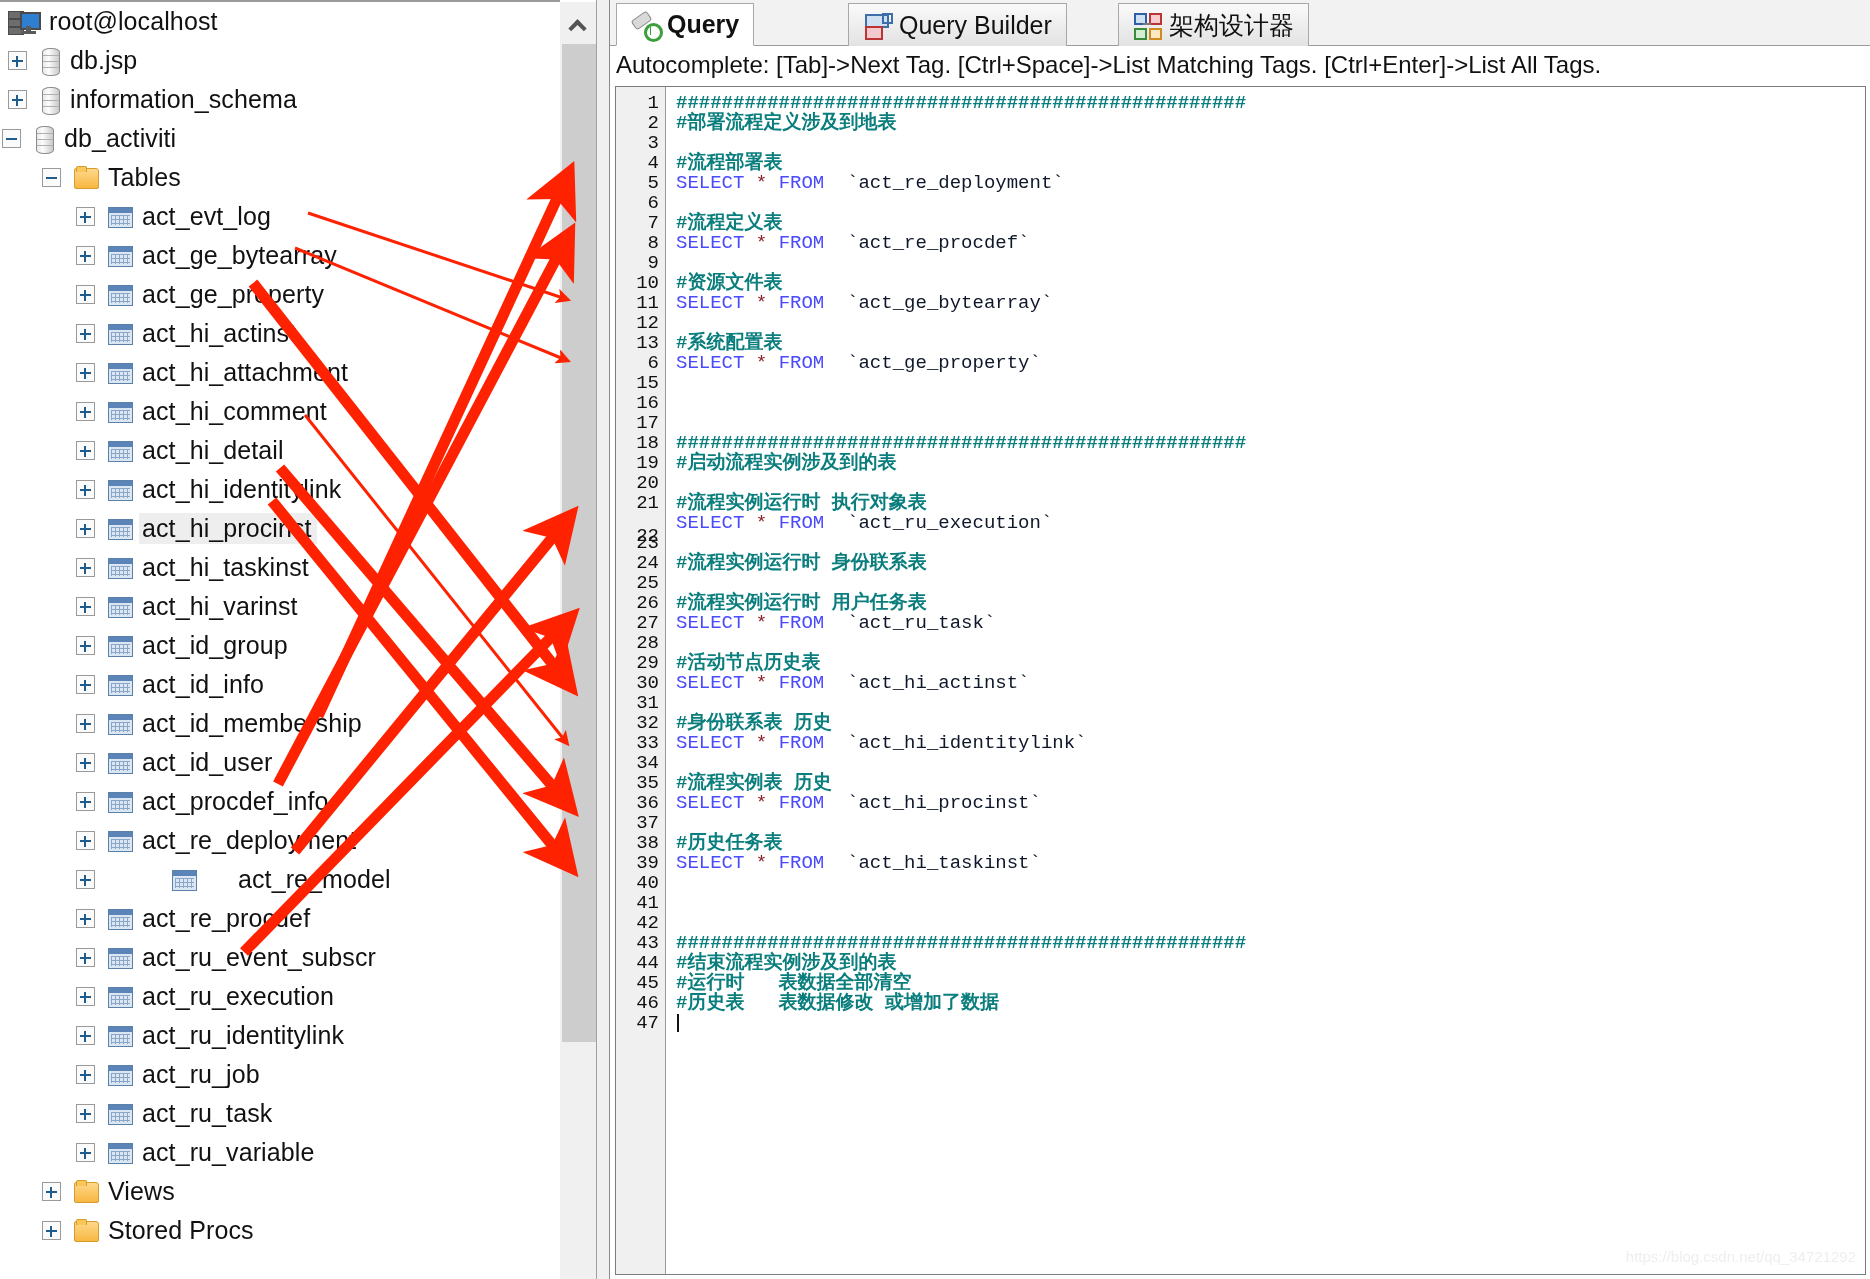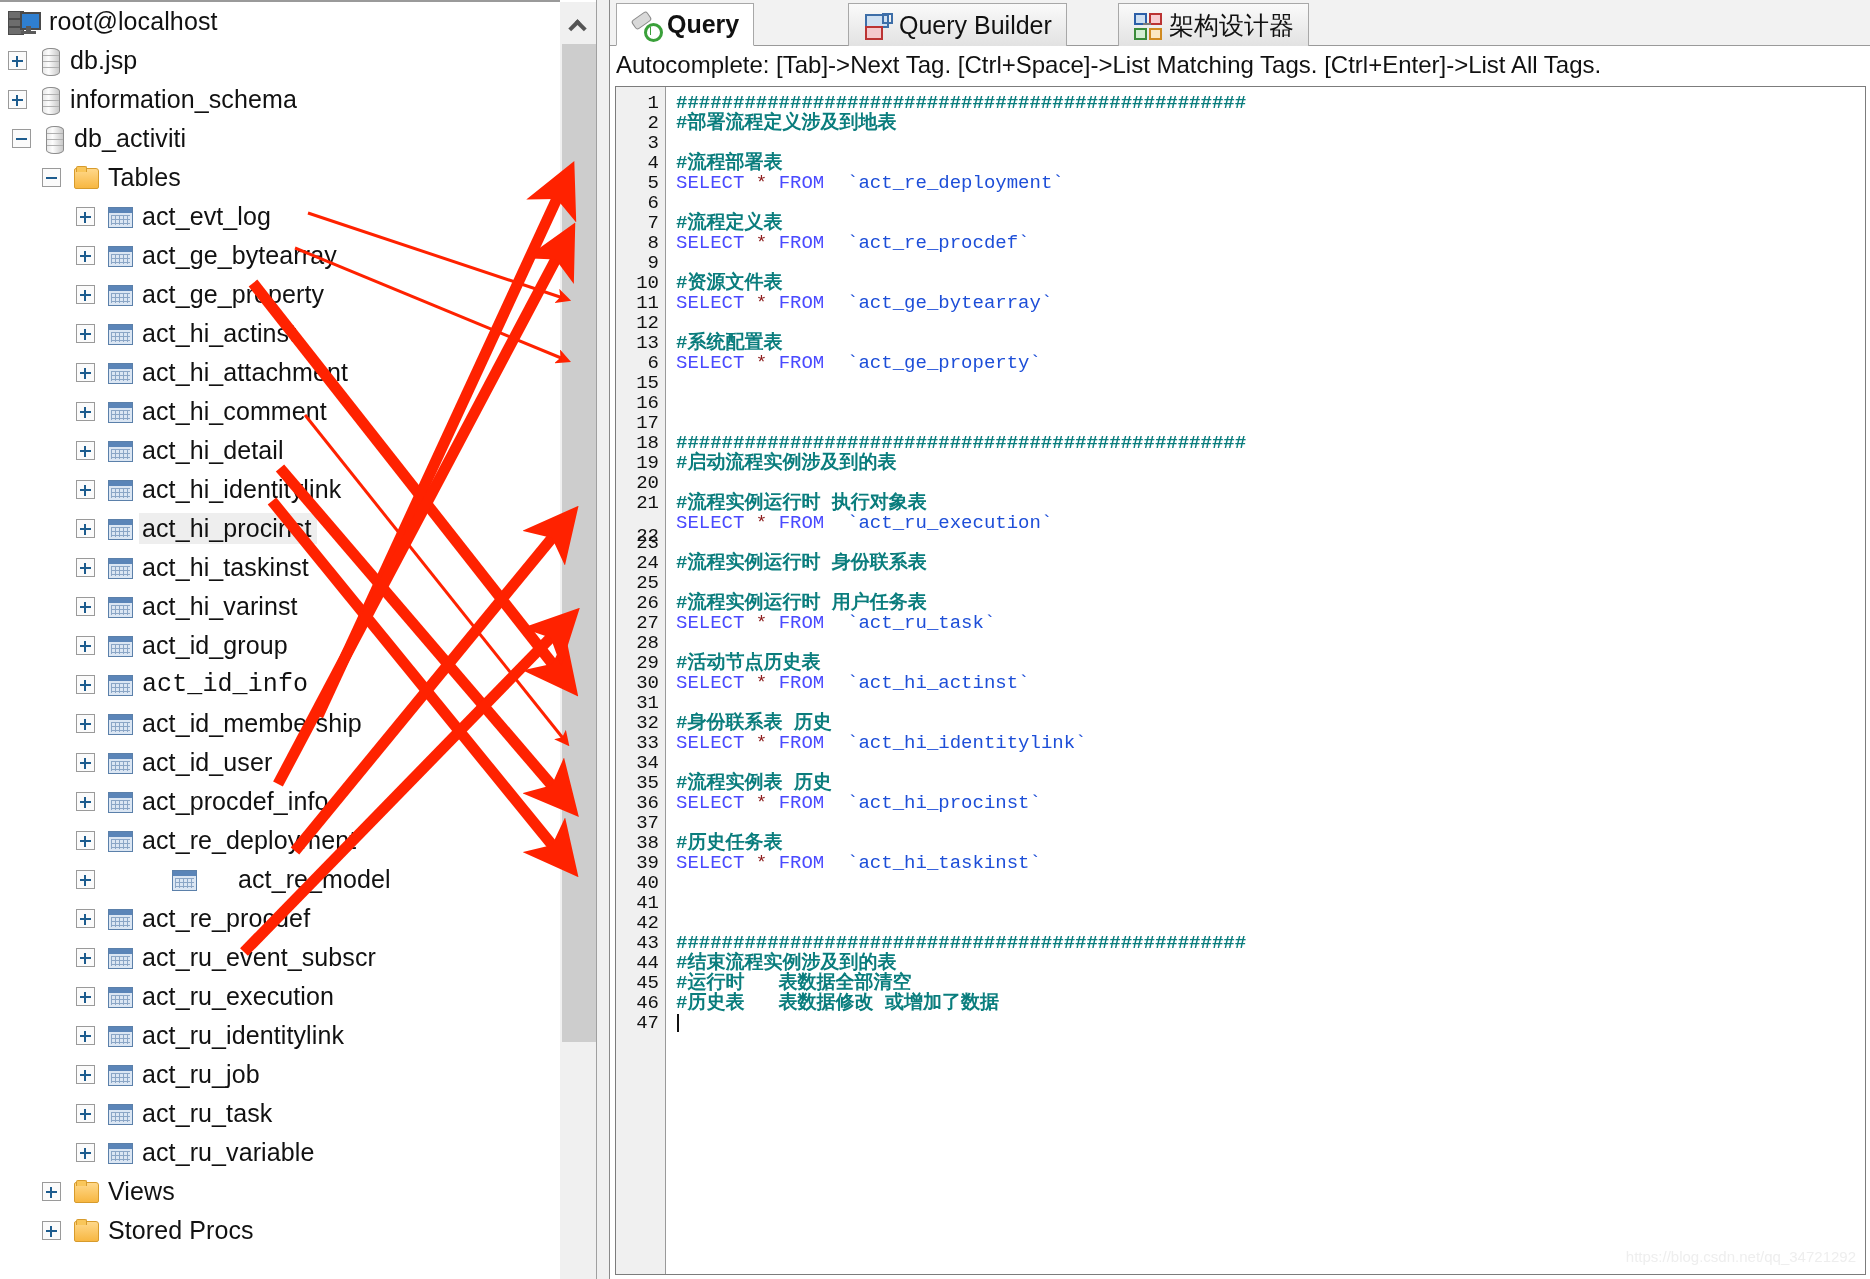--- a/index.html
+++ b/index.html
@@ -177,21 +177,21 @@
   #code{
     position:absolute;left:56px;top:0;right:0;bottom:0;
     font-family:"Liberation Mono",monospace;font-size:19px;
   }
   .cl{
     position:absolute;left:4px;height:20px;line-height:20px;white-space:pre;
   }
   .cm{color:#0a7d7d;font-weight:bold;}
   .kw{color:#4a4aff;}
   .st8{color:#8b1a1a;}
-  .id{color:#1d4ed8;}
+  .id{color:#0f172a;}
   .caret{position:absolute;width:2px;height:18px;background:#111;}
 
   
   #arrows{position:absolute;left:0;top:0;width:1870px;height:1279px;pointer-events:none;}
 
   #watermark{
     position:absolute;right:14px;bottom:14px;
     font-size:15px;color:#eeeeee;
     font-family:"Liberation Sans",sans-serif;
   }
@@ -233,21 +233,21 @@
           <span style="width: 12px; flex: 0 0 auto;"></span>
           <span class="ico ico-db">
             <span class="db-cyl">
               <i style="top: 6px;"></i>
               <i style="top: 12px;"></i>
               <i style="top: 18px;"></i>
             </span>
           </span>
           <span class="lbl" style="margin-left: 6px;">information_schema</span>
         </div>
-        <div class="row" style="padding-left: 12px;">
+        <div class="row" style="padding-left: 2px;">
           <span class="exp "></span>
           <span style="width: 12px; flex: 0 0 auto;"></span>
           <span class="ico ico-db">
             <span class="db-cyl">
               <i style="top: 6px;"></i>
               <i style="top: 12px;"></i>
               <i style="top: 18px;"></i>
             </span>
           </span>
           <span class="lbl" style="margin-left: 6px;">db_activiti</span>
@@ -381,21 +381,21 @@
           <span class="lbl" style="margin-left: 6px;">act_id_group</span>
         </div>
         <div class="row" style="padding-left: 76px;">
           <span class="exp plus"></span>
           <span style="width: 12px; flex: 0 0 auto;"></span>
           <span class="ico ico-table">
             <span class="tbl">
               <i></i>
             </span>
           </span>
-          <span class="lbl" style="margin-left: 6px; font-family: Liberation Mono, monospace;">act_id_info</span>
+          <span class="lbl" style="margin-left: 6px;">act_id_info</span>
         </div>
         <div class="row" style="padding-left: 76px;">
           <span class="exp plus"></span>
           <span style="width: 12px; flex: 0 0 auto;"></span>
           <span class="ico ico-table">
             <span class="tbl">
               <i></i>
             </span>
           </span>
           <span class="lbl" style="margin-left: 6px;">act_id_membership</span>

